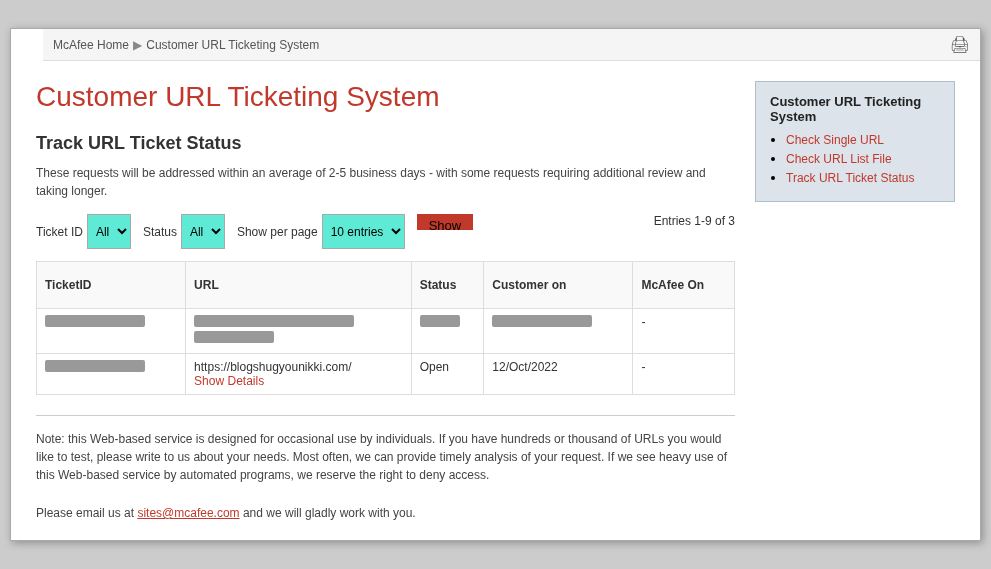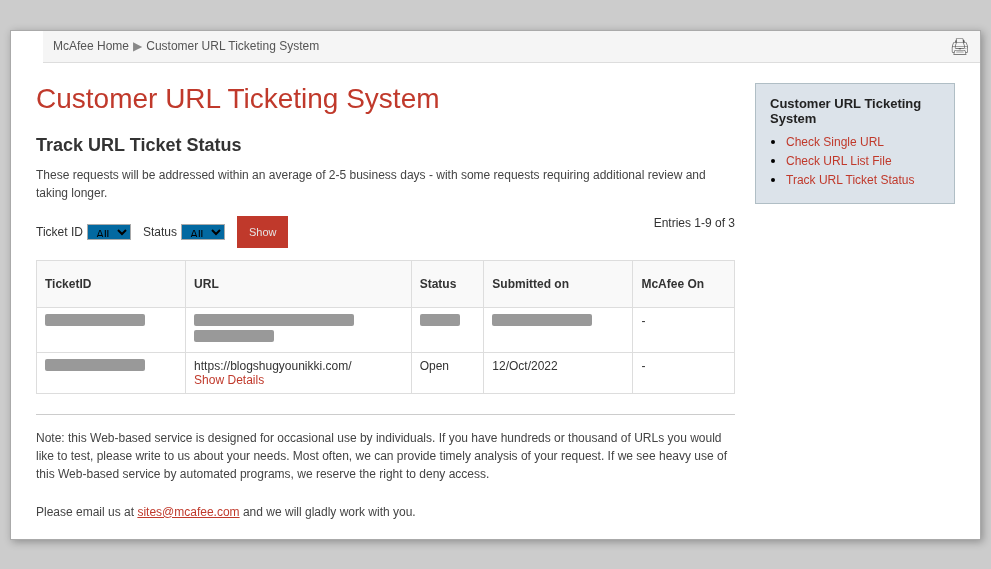--- a/index.html
+++ b/index.html
@@ -80,31 +80,31 @@
     }
     .filter-label {
       font-size: 12px;
       color: #333;
       white-space: nowrap;
     }
     select {
       font-size: 12px;
       padding: 2px 4px;
       border: 1px solid #aaa;
-      background: #0369a1;
-      height: 16px;
+      background: #5eead4;
+      height: 35px;
     }
     .show-button {
       background: #c0392b;
-      color: #e5e5e5;
+      color: #000000;
       border: none;
       padding: 4px 12px;
-      font-size: 11px;
+      font-size: 13px;
       cursor: pointer;
-      height: 32px;
+      height: 16px;
     }
     .entries-info {
       margin-left: auto;
       font-size: 12px;
       color: #333;
     }
     .filter-entries-row {
       display: flex;
       gap: 12px;
       margin-bottom: 12px;
@@ -220,31 +220,39 @@
           <select>
             <option>All</option>
           </select>
         </div>
         <div class="filter-group">
           <span class="filter-label">Status</span>
           <select>
             <option>All</option>
           </select>
         </div>
+        <div class="filter-group">
+          <span class="filter-label">Show per page</span>
+          <select>
+            <option>10 entries</option>
+            <option>25 entries</option>
+            <option>50 entries</option>
+          </select>
+        </div>
         <button class="show-button">Show</button>
         <span class="entries-info">Entries 1-9 of 3</span>
       </div>
 
       <table>
         <thead>
           <tr>
             <th>TicketID</th>
             <th>URL</th>
             <th>Status</th>
-            <th>Submitted on</th>
+            <th>Customer on</th>
             <th>McAfee On</th>
           </tr>
         </thead>
         <tbody>
 
           <tr>
             <td>
               <div class="placeholder-bar medium"></div>
             </td>
             <td>

